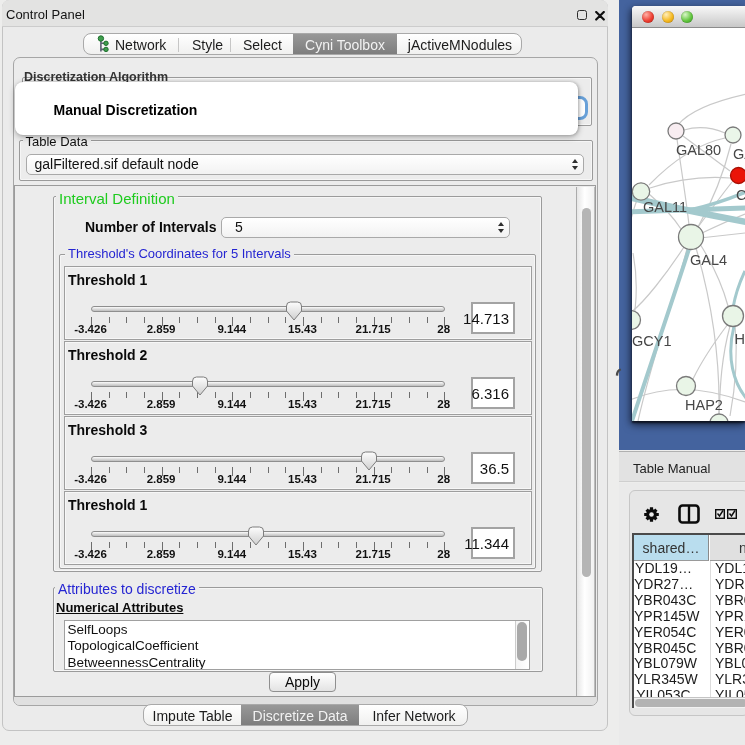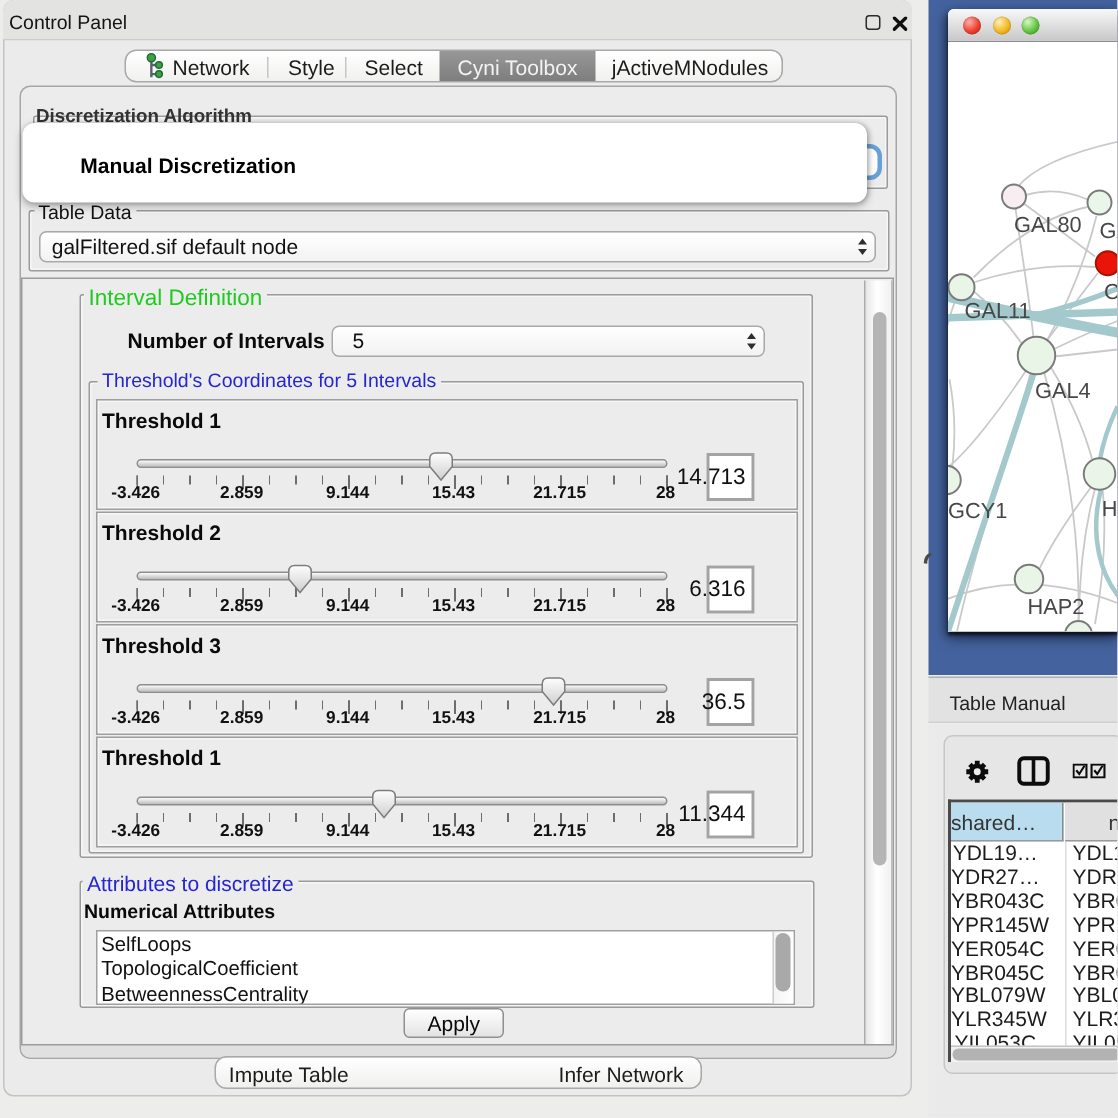--- a/index.html
+++ b/index.html
@@ -14,21 +14,21 @@
 .combo .ctext{ position:absolute; left:8px; top:50%; transform:translateY(-50%); }
 .arr { position:absolute; width:0; height:0; }
 .tpanel { position:absolute; left:63.5px; width:468.5px; height:74px; border:1px solid #9e9e9e; box-shadow: inset 0 0 0 1px rgba(255,255,255,.6); background:#ececec; }
 .tlabel { position:absolute; left:3.5px; top:4.5px; font-weight:bold; font-size:14px; color:#0a0a0a; }
 .track { position:absolute; left:26px; top:38.5px; width:354px; height:6px; border:1px solid #8e8e8e; border-radius:3px; background:linear-gradient(#fbfbfb,#bdbdbd); }
 .ticksmin { position:absolute; left:26px; top:50px; width:355px; height:6px;
   background:repeating-linear-gradient(90deg,#6d6d6d 0,#6d6d6d 1px,transparent 1px,transparent 17.66px); }
 .ticksmaj { position:absolute; left:26px; top:50px; width:355px; height:8.5px;
   background:repeating-linear-gradient(90deg,#6d6d6d 0,#6d6d6d 1px,transparent 1px,transparent 70.64px); }
 .tick-lab { position:absolute; top:56px; font-size:11.5px; font-weight:bold; color:#111; transform:translateX(-50%); }
-.vfield { position:absolute; left:406.5px; top:34.5px; width:32px; height:32px; background:#fff; border:2px solid #a3a3a3; }
+.vfield { position:absolute; left:406.5px; top:34.5px; width:44px; height:32px; background:#fff; border:2px solid #a3a3a3; }
 .vfield span { position:absolute; right:4px; top:50%; transform:translateY(-50%); font-size:15px; color:#111; }
 .thumb { position:absolute; top:33.5px; width:17px; height:20px; transform:translateX(-50%); }
 .litem { font-size:13.5px; line-height:16.4px; color:#111; }
 </style>
 </head>
 <body>
 <div id="root">
 
 <div class="abs" style="left:2px; top:0; width:606px; height:731px; background:#ebebeb; border:1px solid #c3c3c3; border-radius:7px;"></div>
 <div class="abs" style="left:2px; top:0; width:606px; height:27px; background:#e3e3e2; border-radius:7px 7px 0 0; border-bottom:1px solid #cccccc;"></div>
@@ -184,31 +184,32 @@
         </defs>
     <path d="M1 5 Q1 1 5 1 L12 1 Q16 1 16 5 L16 10 L8.5 19 L1 10 Z" fill="url(#tg4)" stroke="#7d7d7d" stroke-width="1"></path>
   </svg>
   <div class="vfield">
         <span>11.344</span>
       </div>
 </div>
 
 <div class="group" style="left:53px; top:587px; width:490px; height:85px;"></div>
 <div class="gtitle" style="left:55px; top:581px; color:#2525d2;">Attributes to discretize</div>
-<div class="txt" style="left:56px; top:600px; font-size:13px; font-weight:bold; color:#0a0a0a;">Numerical Attributes</div>
+<div class="txt" style="left:56px; top:600px; font-size:13px; font-weight:bold; color:#0a0a0a;text-decoration:underline;">Numerical Attributes</div>
 <div class="abs" style="left:64px; top:620px; width:466px; height:50px; border:1px solid #a0a0a0; background:#fff; overflow:hidden;">
   <div class="abs litem" style="left:2.5px; top:1px;">SelfLoops<br>TopologicalCoefficient<br>BetweennessCentrality</div>
   <div class="abs" style="right:0; top:0; width:14px; height:50px; background:linear-gradient(90deg,#f4f4f4,#ffffff); border-left:1px solid #ccc;"></div>
   <div class="abs" style="right:2px; top:1px; width:10px; height:39px; background:#a9a9a9; border-radius:5px;"></div>
 </div>
 
 <div class="abs" style="left:269px; top:672px; width:67px; height:20px; background:linear-gradient(#ffffff,#e3e3e3); border:1px solid #8f8f8f; border-radius:4px; text-align:center; line-height:18px; font-size:14px; color:#0a0a0a;">Apply</div>
 
 <div class="abs" style="left:143px; top:704px; width:325px; height:22px; background:linear-gradient(#ffffff,#f0f0ef); border:1px solid #a9a9a9; border-radius:8px; overflow:hidden;">
   <div class="abs" style="left:0; top:0; width:97px; height:22px; text-align:center; line-height:22px; font-size:14px; color:#1c1c1c;">Impute Table</div>
+  <div class="abs" style="left:97px; top:0; width:118px; height:22px; background:linear-gradient(#989898,#7b7b7b); color:#f2f2f2; text-align:center; line-height:22px; font-size:14px;">Discretize Data</div>
   <div class="abs" style="left:215px; top:0; width:110px; height:22px; text-align:center; line-height:22px; font-size:14px; color:#1c1c1c;">Infer Network</div>
 </div>
 
 <svg class="abs" style="left:614.5px; top:367.5px; z-index:5;" width="7" height="9" viewBox="0 0 7 9">
   <path d="M5.5 0.5 Q1 1.5 0.8 7.5 L3.2 7.8 Q3 3.5 6.2 2.2 Z" fill="#4a4a4a"></path>
 </svg>
 
 <div class="abs" style="left:619px; top:0; width:126px; height:450px; background:#44639e;"></div>
 
 <div class="abs" style="left:632px; top:6px; width:113px; height:415px; background:#fff; border-radius:4px 0 0 0; box-shadow:0 2px 2px rgba(0,0,5,.62), 0 4px 9px rgba(0,0,10,.5), -2px 2px 6px rgba(0,0,10,.3);"></div>
@@ -295,21 +296,21 @@
 <svg class="abs" style="left:715px; top:509px;" width="24" height="10" viewBox="0 0 24 10">
   <g fill="none" stroke="#0c0c0c" stroke-width="1.4">
     <rect x="0.7" y="0.7" width="8.6" height="8.6"></rect>
     <rect x="12.7" y="0.7" width="8.6" height="8.6"></rect>
     <path d="M2.5 4.5 L4.5 7 L8 1.5"></path>
     <path d="M14.5 4.5 L16.5 7 L20 1.5"></path>
   </g>
 </svg>
 
 <div class="abs" style="left:632px; top:533px; width:113px; height:175px; border-top:2px solid #4a4a4a; border-left:2px solid #4a4a4a; background:#fff; overflow:hidden; font-size:14px; color:#1c1c1c;">
-  <div class="abs" style="left:0; top:0; width:75px; height:26px; background:#b9ddee; border-right:1px solid #8a8a8a; border-bottom:1px solid #9a9a9a; text-align:left; line-height:26px; color:#333;">shared…</div>
+  <div class="abs" style="left:0; top:0; width:75px; height:26px; background:#b9ddee; border-right:1px solid #8a8a8a; border-bottom:1px solid #9a9a9a; text-align:center; line-height:26px; color:#333;">shared…</div>
   <div class="abs" style="left:76px; top:0; width:37px; height:26px; background:#e0e0e0; border-bottom:1px solid #9a9a9a; line-height:26px; color:#333; padding-left:29px;">name</div>
   <div class="abs" style="left:75.5px; top:26px; width:1px; height:136px; background:#dcdcdc;"></div>
   <div class="abs" id="tcol1" style="left:0; top:26px; width:59px; text-align:center; line-height:15.9px;">YDL19…<br>YDR27…<br>YBR043C<br>YPR145W<br>YER054C<br>YBR045C<br>YBL079W<br>YLR345W<br>YIL053C</div>
   <div class="abs" style="left:81px; top:26px; line-height:15.9px;">YDL194W<br>YDR277C<br>YBR043C<br>YPR145W<br>YER054C<br>YBR045C<br>YBL079W<br>YLR345W<br>YIL052C</div>
   <div class="abs" style="left:0; bottom:0; width:113px; height:11px; background:#f2f2f2; border-top:1px solid #c4c4c4;"></div>
   <div class="abs" style="left:1px; bottom:1.5px; width:112px; height:7.5px; background:#b3b3b3; border-radius:4px;"></div>
 </div>
 
 </div>
 

